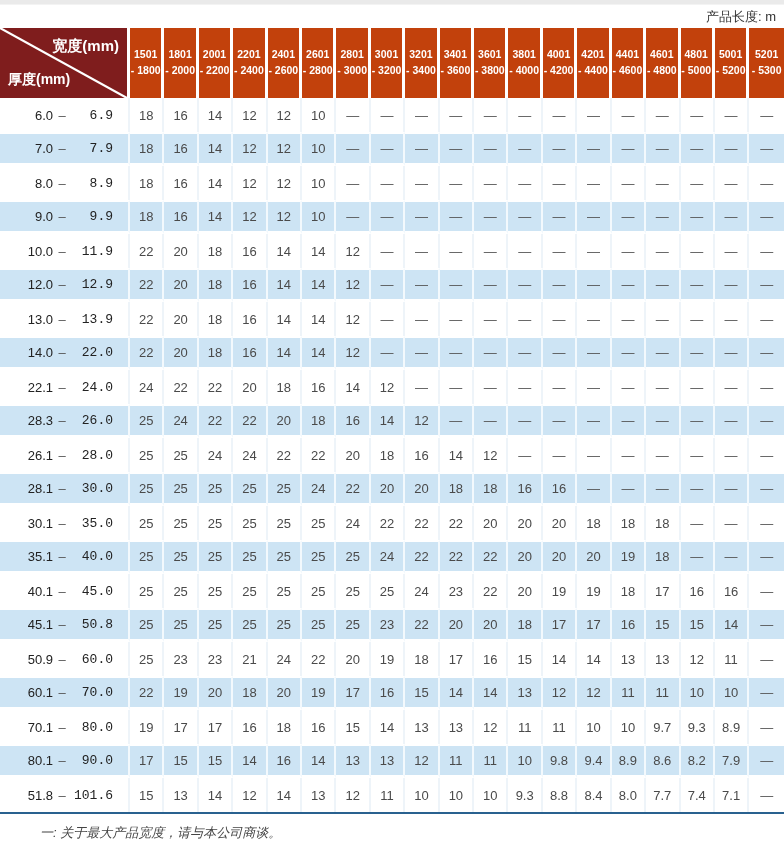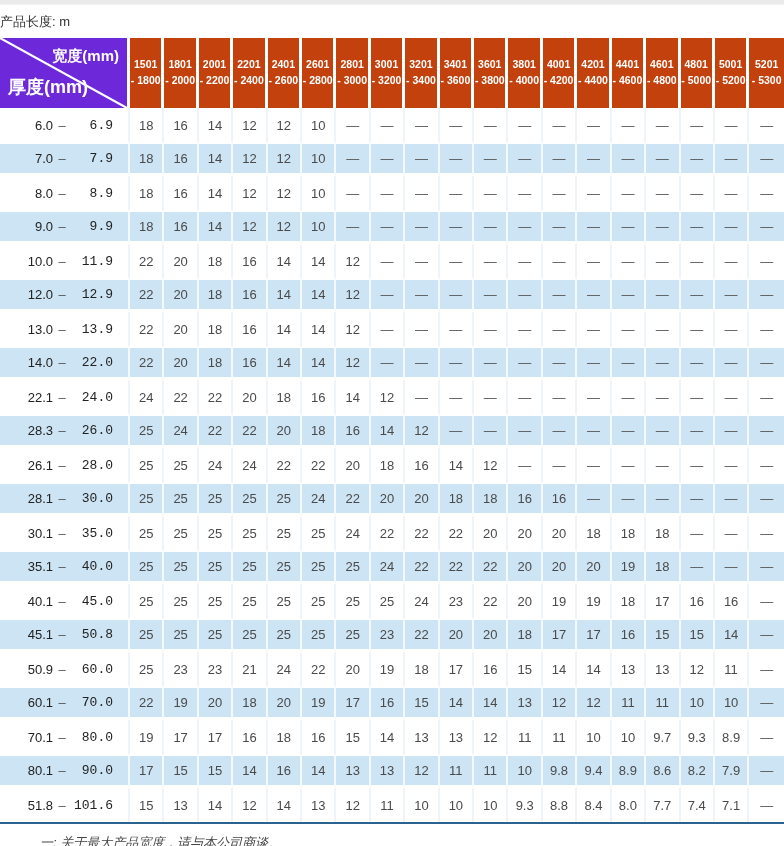--- a/index.html
+++ b/index.html
@@ -5,52 +5,52 @@
   * { box-sizing: border-box; margin: 0; padding: 0; }
   html, body { background: #ffffff; }
   body {
     width: 784px;
     font-family: "Liberation Sans", "DejaVu Sans", sans-serif;
     color: #333;
   }
   .page { width: 784px; position: relative; }
   .top-strip { height: 5px; background: #eaeaea; border-bottom: 1px solid #f3f3f3; }
   .unit-row {
-    height: 33px;
+    height: 23px;
     display: flex;
     align-items: center;
-    justify-content: flex-start;
+    justify-content: flex-end;
     padding-right: 8px;
     font-size: 13px;
     color: #333;
   }
   table.spec {
     width: 784px;
     table-layout: fixed;
     border-collapse: separate;
     border-spacing: 0;
   }
   col.col-label { width: 130px; }
 
   
   th.corner {
     position: relative;
     height: 70px;
-    background: #6d28d9;
+    background: #7f1d1d;
     border-right: 3px solid #fff;
     padding: 16px;
   }
   th.corner svg.diag { position: absolute; left: 0; top: 0; width: 100%; height: 100%; display: block; }
   .corner-top {
     position: absolute; top: 9px; right: 8px;
     color: #fff; font-size: 15px; font-weight: bold; white-space: nowrap;
   }
   .corner-bottom {
     position: absolute; bottom: 9px; left: 8px;
-    color: #fff; font-size: 18px; font-weight: bold; white-space: nowrap;
+    color: #fff; font-size: 14px; font-weight: bold; white-space: nowrap;
   }
   th.wcell {
     height: 70px;
     background: #c2410c;
     border-right: 3px solid #fff;
     color: #fff;
     font-size: 10.5px;
     font-weight: bold;
     text-align: center;
     vertical-align: middle;

